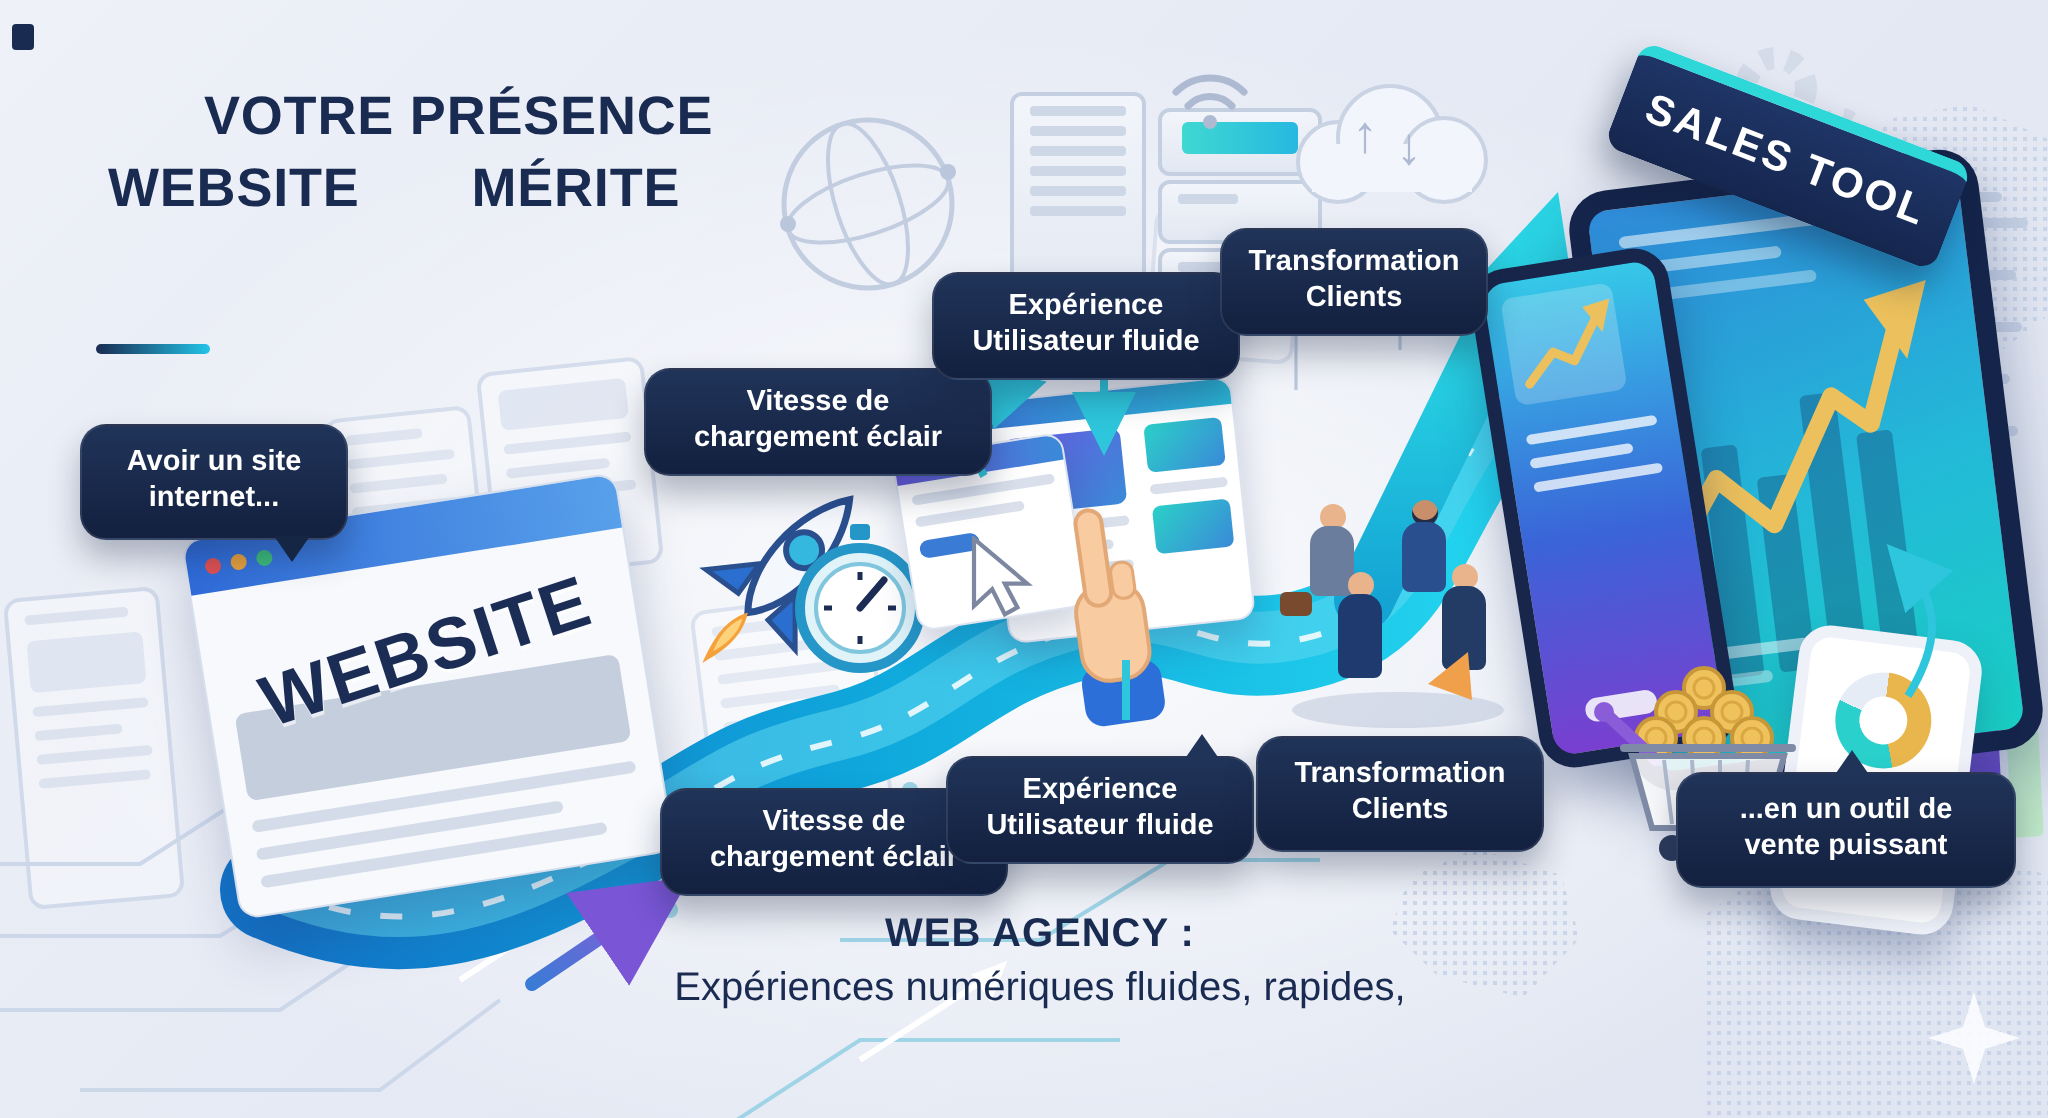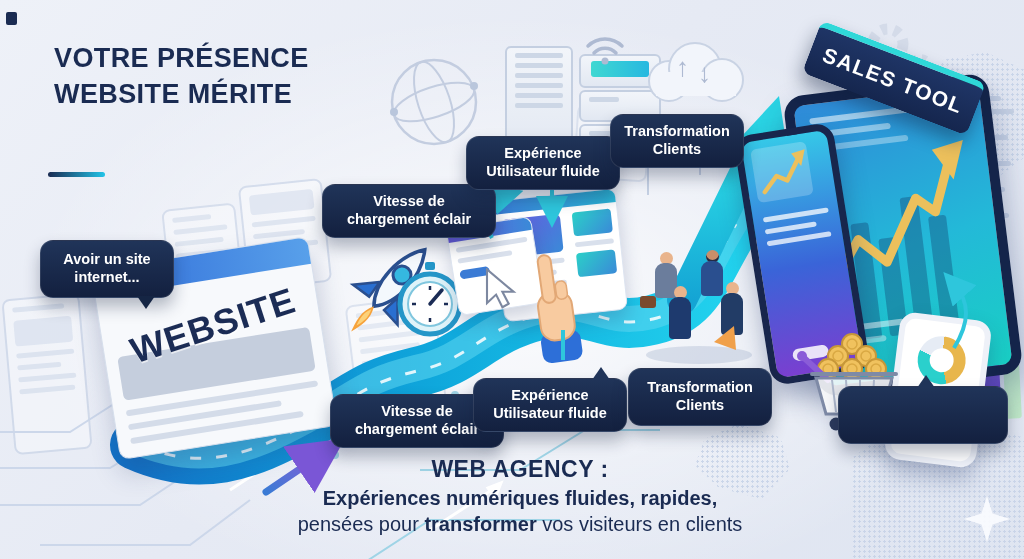--- a/index.html
+++ b/index.html
@@ -23,40 +23,40 @@
     background:linear-gradient(180deg,#203459 0%,#13203f 100%);
     border:1px solid rgba(255,255,255,.10);
     box-shadow:0 9px 16px rgba(16,30,60,.30);
     display:flex;align-items:center;justify-content:center;
   }
   .tail{position:absolute;width:0;height:0;border-left:9px solid transparent;border-right:9px solid transparent;}
   .tail.down{border-top:13px solid #152544;bottom:-12px;}
   .tail.up{border-bottom:13px solid #203459;top:-12px;}
   
   #title{position:absolute;left:54px;top:40px;width:330px;z-index:50;color:#1a2b52;font-size:27px;line-height:1.34;letter-spacing:.4px;}
-  #title .light{font-weight:600;}
+  #title .light{font-weight:600;margin-left:48px;}
   #title .bold{font-weight:800;}
   #title-underline{position:absolute;left:48px;top:172px;width:57px;height:5px;border-radius:3px;
     background:linear-gradient(90deg,#1a2b52,#22c4e8);z-index:50;}
   #corner-chip{position:absolute;left:6px;top:12px;width:11px;height:13px;background:#1a2b52;border-radius:2px;z-index:50;}
   
   #website{position:absolute;left:104px;top:252px;width:218px;height:190px;z-index:20;
     transform:rotate(-9deg);border-radius:10px;background:#f7f9fc;
     box-shadow:0 14px 26px rgba(40,60,110,.25);border:1px solid #d7dfec;}
   #website .bar{height:27px;border-radius:9px 9px 0 0;background:linear-gradient(90deg,#2f6bd8,#58a0ea);display:flex;align-items:center;padding-left:9px;gap:5px;}
   #website .dot{width:8px;height:8px;border-radius:50%;}
   #website .lines{padding:10px 12px;}
   #website .ln{height:6px;border-radius:3px;background:#d4dce9;margin-bottom:8px;}
   #website .blk{height:44px;border-radius:5px;background:#c5cedd;margin-bottom:10px;}
   #website-label{position:absolute;left:26px;top:52px;transform:rotate(-9deg);
     font-size:36px;font-weight:800;letter-spacing:1px;color:#1b2c55;text-shadow:0 2px 0 rgba(255,255,255,.6);}
   
   #footer{position:absolute;left:180px;top:456px;width:680px;text-align:center;color:#1a2b52;z-index:50;}
-  #footer .h{font-size:23px;font-weight:800;letter-spacing:.5px;}
-  #footer .l1{font-size:20px;font-weight:700;margin-top:4px;}
+  #footer .h{font-size:20px;font-weight:800;letter-spacing:.5px;}
+  #footer .l1{font-size:20px;font-weight:400;margin-top:4px;}
   #footer .l2{font-size:20px;font-weight:400;margin-top:3px;}
   #footer .l2 b{font-weight:800;}
   
   #people{position:absolute;left:640px;top:250px;width:120px;height:118px;z-index:22;}
   .person{position:absolute;width:24px;}
   .person .head{width:13px;height:13px;border-radius:50%;background:#e9b48c;margin:0 auto;}
   .person .torso{width:22px;height:35px;border-radius:9px 9px 4px 4px;margin:-2px auto 0 auto;}
   #people .shadow{position:absolute;left:6px;top:96px;width:106px;height:18px;border-radius:50%;background:rgba(150,165,195,.30);}
   
   #servers{position:absolute;left:503px;top:32px;width:160px;height:128px;z-index:10;}
@@ -472,21 +472,21 @@
 
   <div id="corner-chip"></div>
   <div id="title">
     <span class="light">VOTRE</span>
     <span class="bold">PRÉSENCE</span><br>
     <span class="bold">WEBSITE</span>
     <span class="light">MÉRITE</span><br>
   </div>
   <div id="title-underline"></div>
 
-  <div class="bubble" style="left:40px;top:240px;width:112px;height:40px;">
+  <div class="bubble" style="left:40px;top:212px;width:112px;height:40px;">
     <span>Avoir un site internet...</span>
     <div class="tail down" style="right:18px;"></div>
   </div>
 
   <div class="bubble" style="left:322px;top:184px;width:152px;height:36px;">
     <span>Vitesse de chargement éclair</span>
   </div>
 
   <div class="bubble" style="left:466px;top:136px;width:132px;height:36px;">
     <span>Expérience Utilisateur fluide</span>
@@ -503,22 +503,22 @@
   <div class="bubble" style="left:473px;top:378px;width:132px;height:36px;">
     <span>Expérience Utilisateur fluide</span>
     <div class="tail up" style="right:16px;"></div>
   </div>
 
   <div class="bubble" style="left:628px;top:368px;width:122px;height:40px;">
     <span>Transformation Clients</span>
   </div>
 
   <div class="bubble" style="left:838px;top:386px;width:148px;height:40px;">
+    <span>...en un outil de vente puissant</span>
     <div class="tail up" style="left:78px;"></div>
   </div>
 
   <div id="footer">
     <div class="h">WEB AGENCY :</div>
     <div class="l1">Expériences numériques fluides, rapides,</div>
-    <div class="l2"><span>pensées pour </span><b>transformer</b><span> vos visiteurs en clients</span></div>
   </div>
 
 </div>
 
 </body></html>

